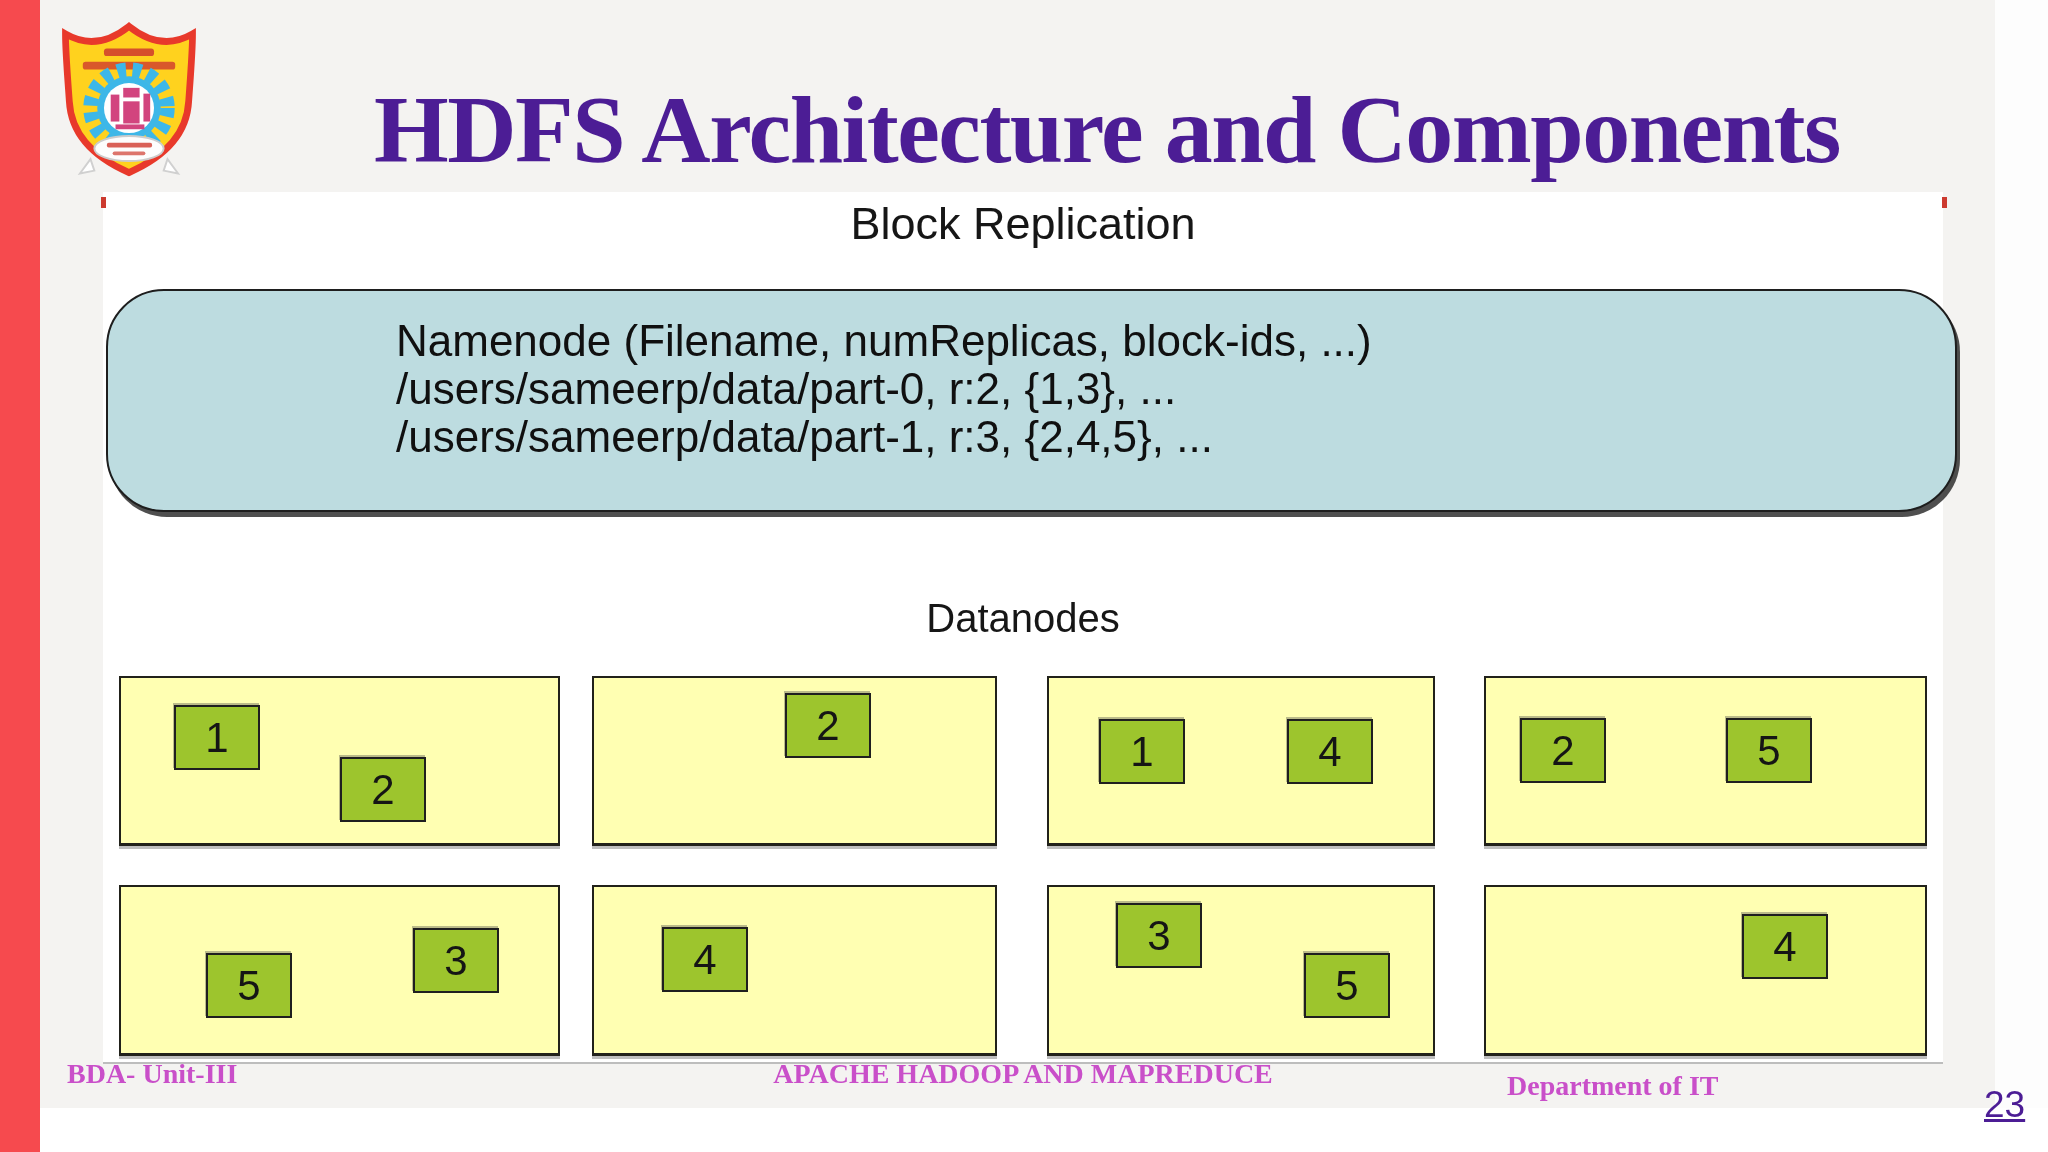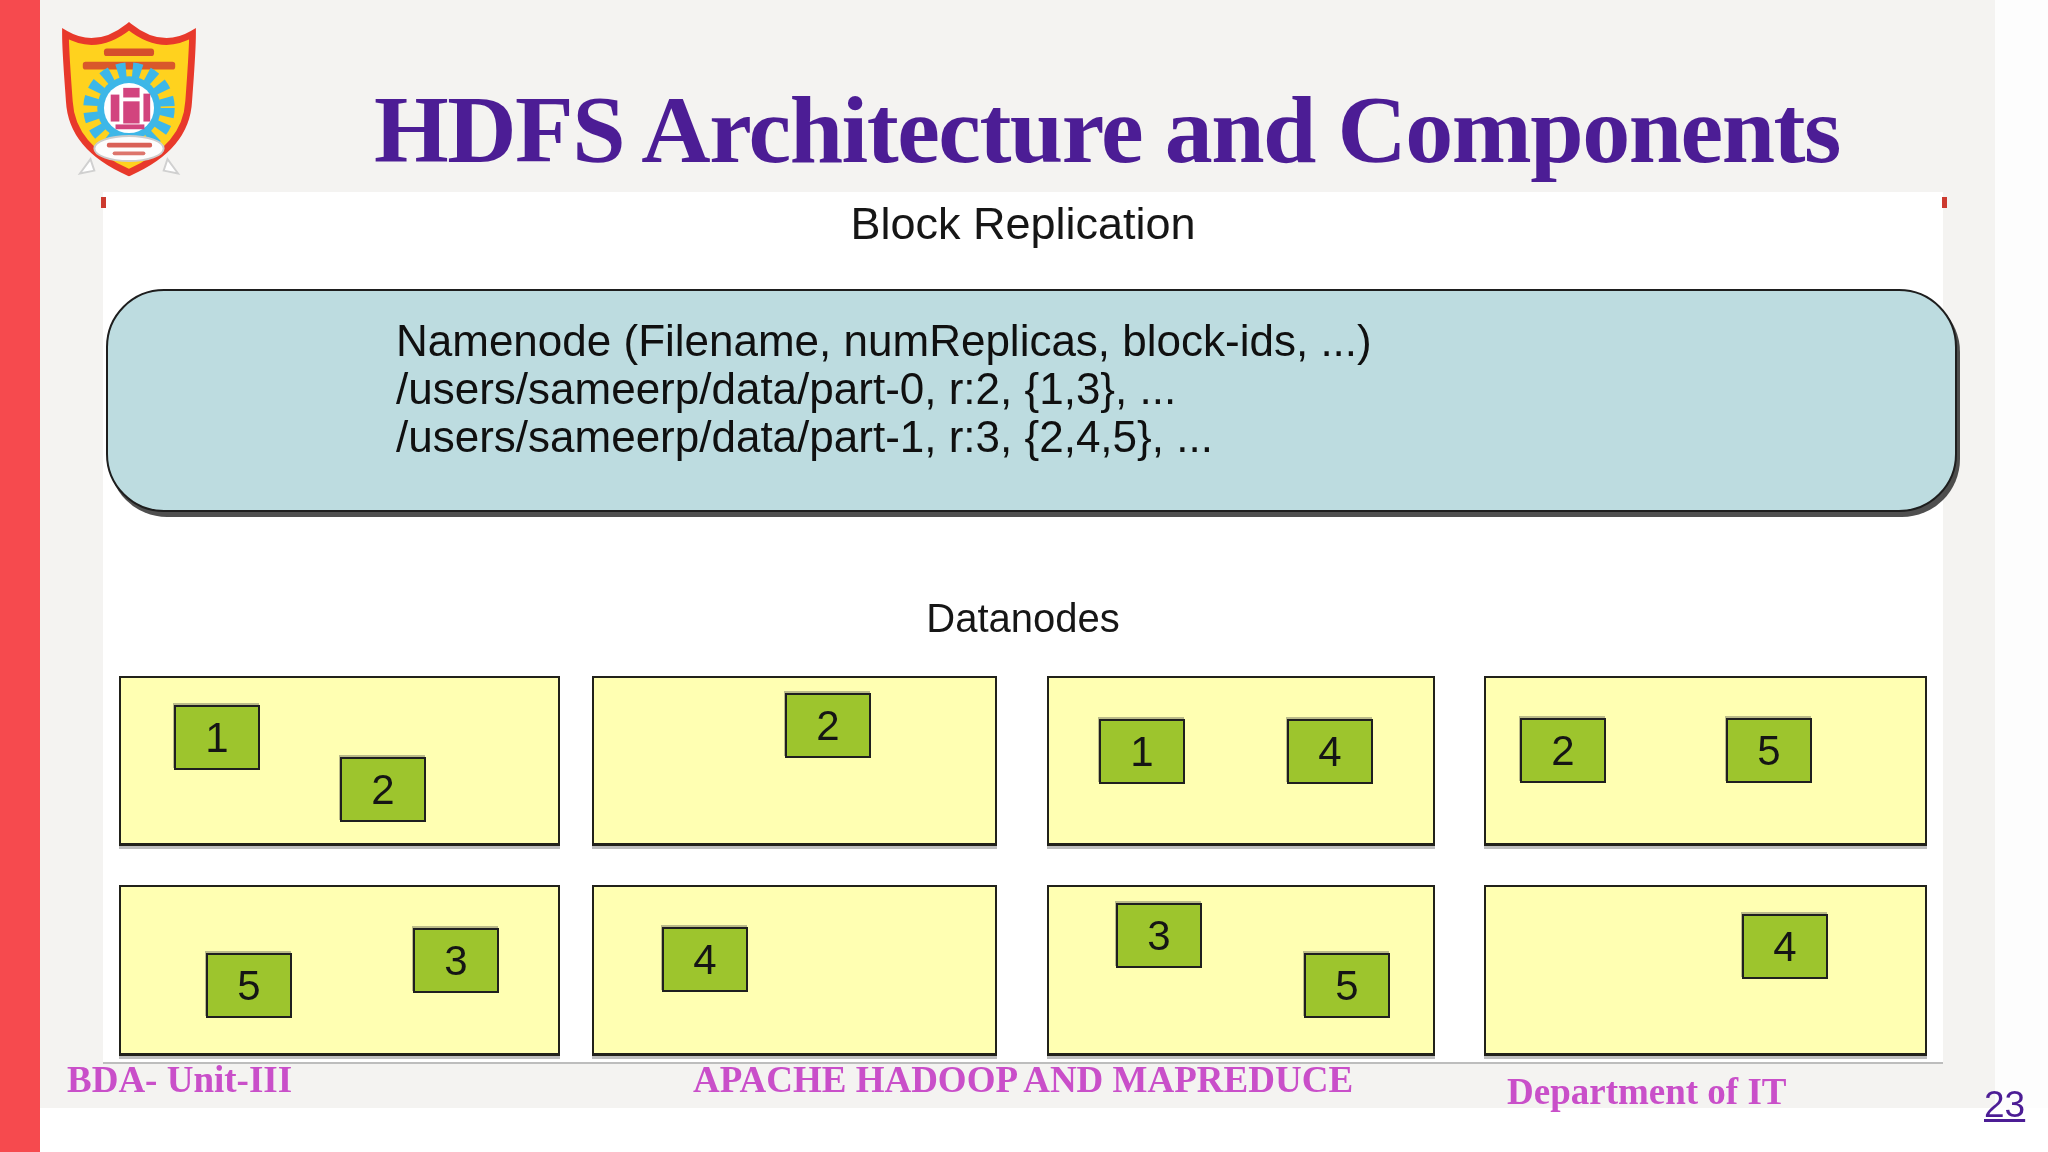--- a/index.html
+++ b/index.html
@@ -53,21 +53,21 @@
   .b1a{left:191px;top:15px;}
   .b2a{left:50px;top:41px;}  .b2b{left:238px;top:41px;}
   .b3a{left:34px;top:40px;}  .b3b{left:240px;top:40px;}
   .b4a{left:85px;top:66px;}  .b4b{left:292px;top:41px;}
   .b5a{left:68px;top:40px;}
   .b6a{left:67px;top:16px;}  .b6b{left:255px;top:66px;}
   .b7a{left:256px;top:27px;}
 
   
   .footer-item{position:absolute;top:1058px;font-family:"Liberation Serif",serif;font-weight:bold;
-               font-size:37px;color:#c94fc9;white-space:nowrap;}
+               font-size:28px;color:#c94fc9;white-space:nowrap;}
   .f-left{left:67px;}
   .f-center{left:103px;width:1840px;text-align:center;}
   .f-right{left:1507px;margin-top:12px;}
   .page-number{position:absolute;left:1984px;top:1084px;font-size:37px;color:#4c1d95;text-decoration:underline;}
 
   
   .logo{position:absolute;left:52px;top:12px;width:154px;height:170px;}
 </style>
 </head>
 <body>

